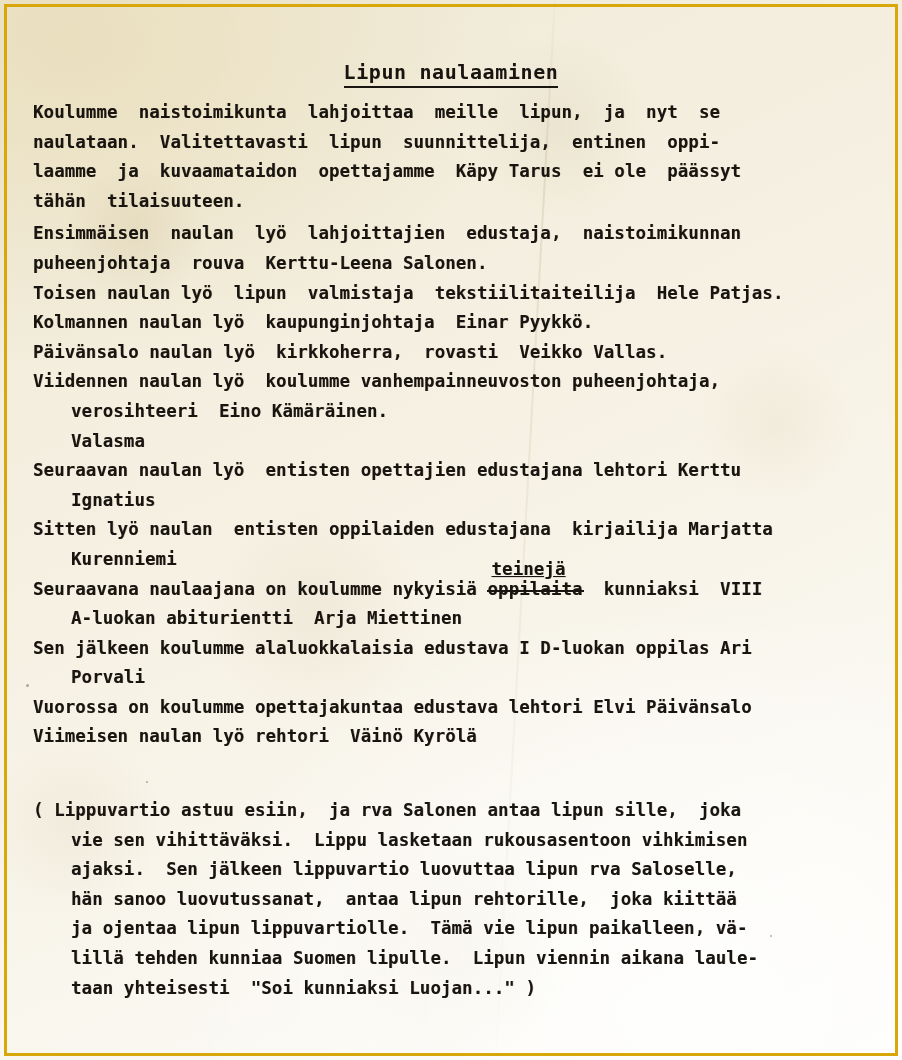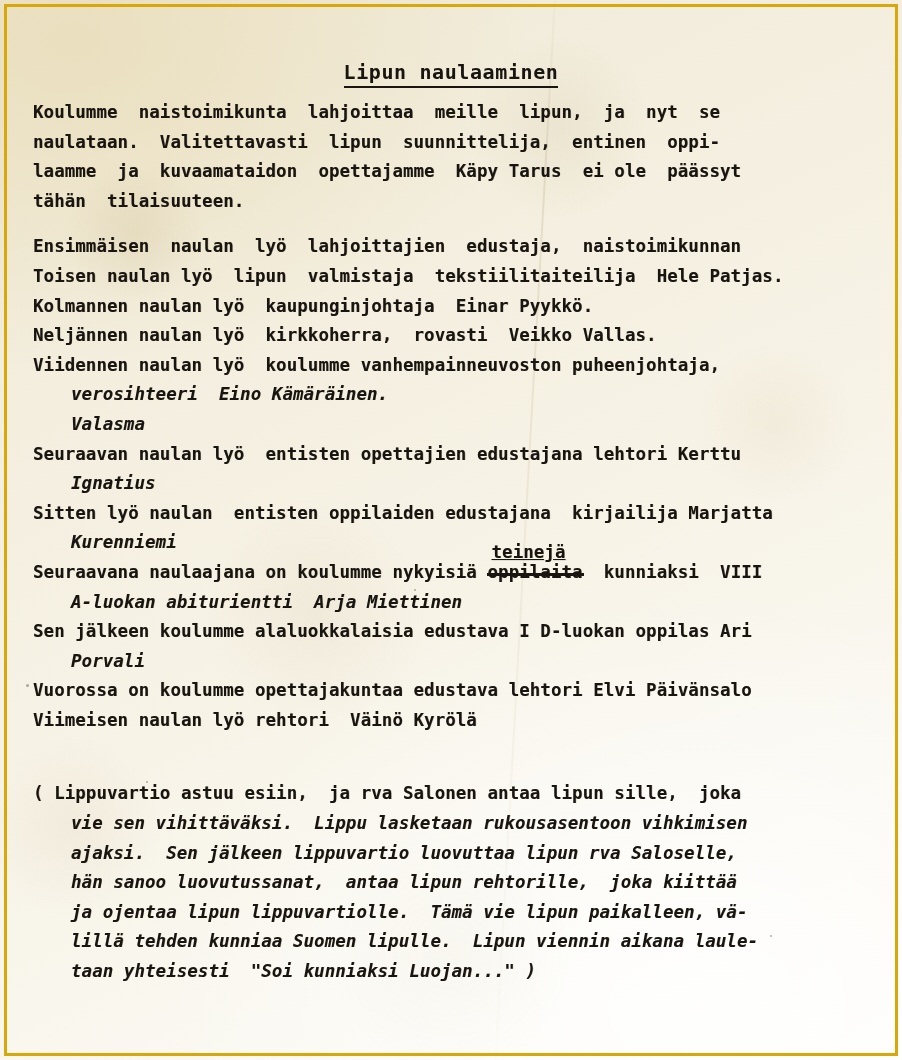--- a/index.html
+++ b/index.html
@@ -91,21 +91,21 @@
   .block.gap   { margin-top: 44px; }
 
   .line {
     font-size: 17.4px;
     line-height: 29.6px;
     letter-spacing: 0.1px;
     white-space: pre-wrap;
     font-weight: bold;
     text-shadow: 0.4px 0.3px 0.6px rgba(60,45,25,0.40);
   }
-  .line.indent { padding-left: 38px; font-style: italic; }
+  .line.indent { padding-left: 38px; }
 
   
   .corr {
     position: relative;
     display: inline-block;
     white-space: pre;
   }
   .corr .struck {
     position: relative;
     display: inline-block;
@@ -155,25 +155,26 @@
 
     <h1 class="doc-title"><span class="u">Lipun naulaaminen</span></h1>
 
     <div class="block">
       <div class="line">Koulumme  naistoimikunta  lahjoittaa  meille  lipun,  ja  nyt  se</div>
       <div class="line">naulataan.  Valitettavasti  lipun  suunnittelija,  entinen  oppi-</div>
       <div class="line">laamme  ja  kuvaamataidon  opettajamme  Käpy Tarus  ei ole  päässyt</div>
       <div class="line">tähän  tilaisuuteen.</div>
     </div>
 
-    <div class="block tight" style="margin-top:16px;">
+    <div class="block tight" style="margin-top:3px;">
       <div class="line">Ensimmäisen  naulan  lyö  lahjoittajien  edustaja,  naistoimikunnan</div>
+      <div class="line">puheenjohtaja  rouva  Kerttu-Leena Salonen.</div>
       <div class="line">Toisen naulan lyö  lipun  valmistaja  tekstiilitaiteilija  Hele Patjas.</div>
       <div class="line">Kolmannen naulan lyö  kaupunginjohtaja  Einar Pyykkö.</div>
-      <div class="line">Neljännen naulan lyö  kirkkoherra,  rovasti  Veikko Vallas.</div>
+      <div class="line">Päivänsalo naulan lyö  kirkkoherra,  rovasti  Veikko Vallas.</div>
       <div class="line">Viidennen naulan lyö  koulumme vanhempainneuvoston puheenjohtaja,</div>
       <div class="line indent">verosihteeri  Eino Kämäräinen.</div>
       <div class="line indent">Valasma</div>
       <div class="line">Seuraavan naulan lyö  entisten opettajien edustajana lehtori Kerttu</div>
       <div class="line indent">Ignatius</div>
       <div class="line">Sitten lyö naulan  entisten oppilaiden edustajana  kirjailija Marjatta</div>
       <div class="line indent">Kurenniemi</div>
 
       <div class="line"><span>Seuraavana naulaajana on koulumme nykyisiä </span><span class="corr"><span class="above">teinejä</span><span class="struck">oppilaita</span></span><span>  kunniaksi  VIII</span></div>
 

